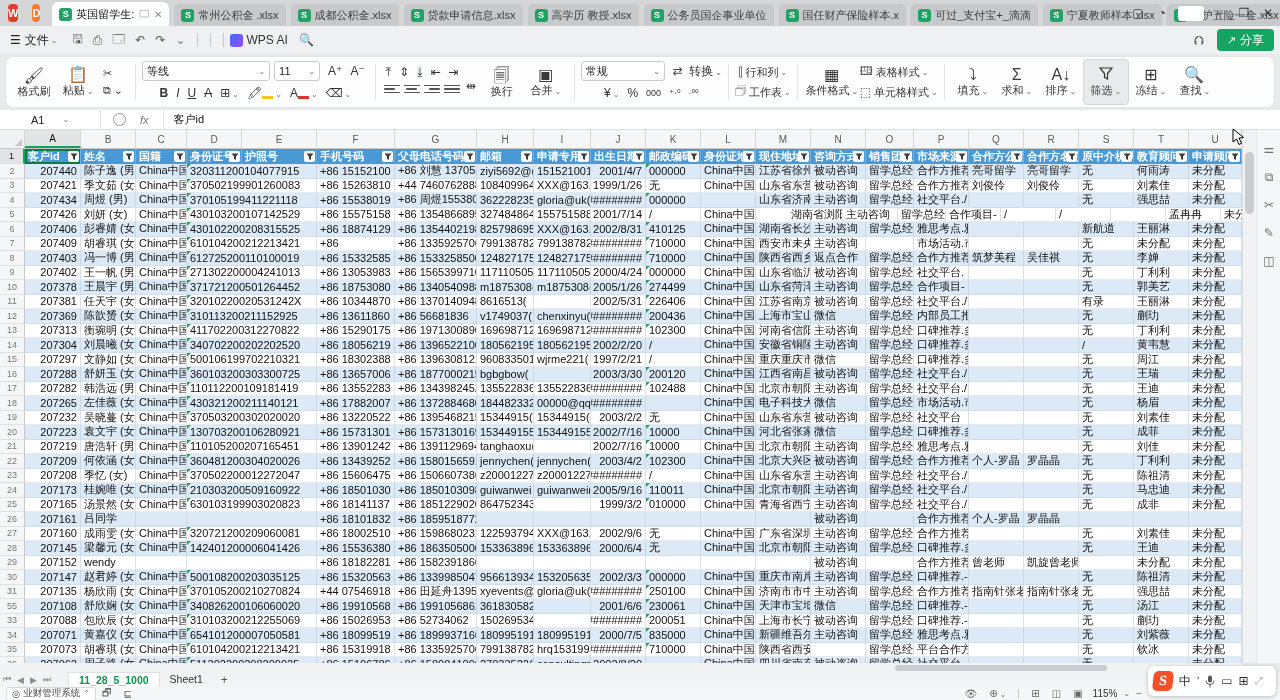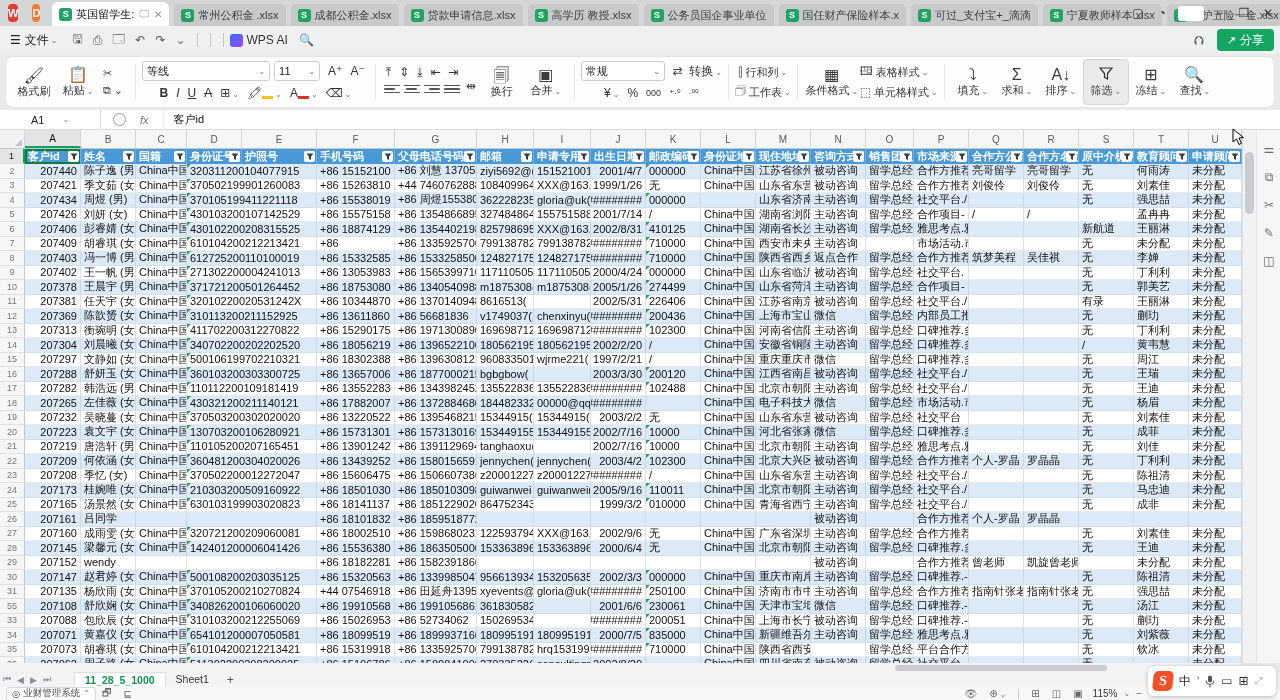--- a/index.html
+++ b/index.html
@@ -665,21 +665,21 @@
       <div class="dcell" style="width: 55px;">刘妍 (女)</div>
       <div class="dcell" style="width: 51px;">China中国</div>
       <div class="dcell tri" style="width: 130px;">430103200107142529</div>
       <div class="dcell" style="width: 78px;">+86 15575158</div>
       <div class="dcell" style="width: 82px;">+86 1354866895</div>
       <div class="dcell" style="width: 57px;">327484864</div>
       <div class="dcell" style="width: 57px;">155751588</div>
       <div class="dcell num" style="width: 55px;">2001/7/14</div>
       <div class="dcell" style="width: 55px;">/</div>
       <div class="dcell" style="width: 55px;">China中国</div>
-      <div class="dcell" style="width: 55px;">湖南省浏阳</div>
+      <div class="dcell" style="width: 55px; margin-left: 32px;">湖南省浏阳</div>
       <div class="dcell" style="width: 55px;">主动咨询</div>
       <div class="dcell" style="width: 48px;">留学总经办</div>
       <div class="dcell" style="width: 55px;">合作项目-</div>
       <div class="dcell" style="width: 55px;">/</div>
       <div class="dcell" style="width: 55px;">/</div>
       <div class="dcell" style="width: 55px;"></div>
       <div class="dcell" style="width: 55px;">孟冉冉</div>
       <div class="dcell" style="width: 53px;">未分配</div>
     </div>
     <div class="grow drow band">
@@ -1410,21 +1410,21 @@
 
 <div id="hscroll" class="abs">
     <div id="hthumb"></div>
   </div>
 
 <div id="tabrow" class="abs">
   <span class="navarr">⏮</span>
   <span class="navarr">◀</span>
   <span class="navarr">▶</span>
   <span class="navarr">⏭</span>
-  <div id="sheet-tabs" style="display:flex;margin-left:20px;">
+  <div id="sheet-tabs" style="display:flex;margin-left:14px;">
       <div class="shtab active">11_28_5_1000</div>
       <div class="shtab">Sheet1</div>
     </div>
   <span style="margin-left:8px;color:#555;">+</span>
 </div>
 
 <div id="statusbar" class="abs">
   <div id="sysbadge">
     <span style="margin-right:3px;">◎</span>
     <span>业财管理系统</span>

